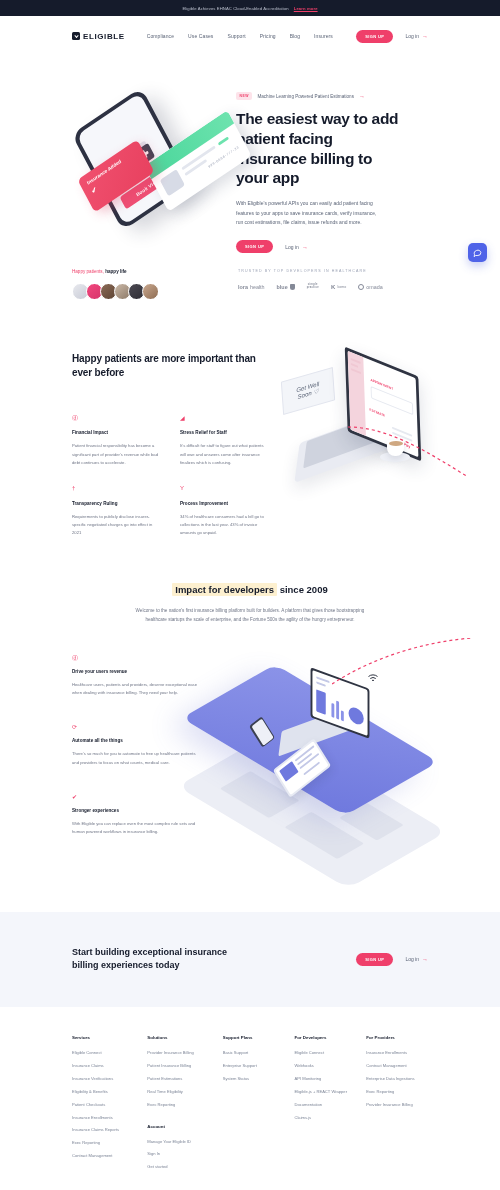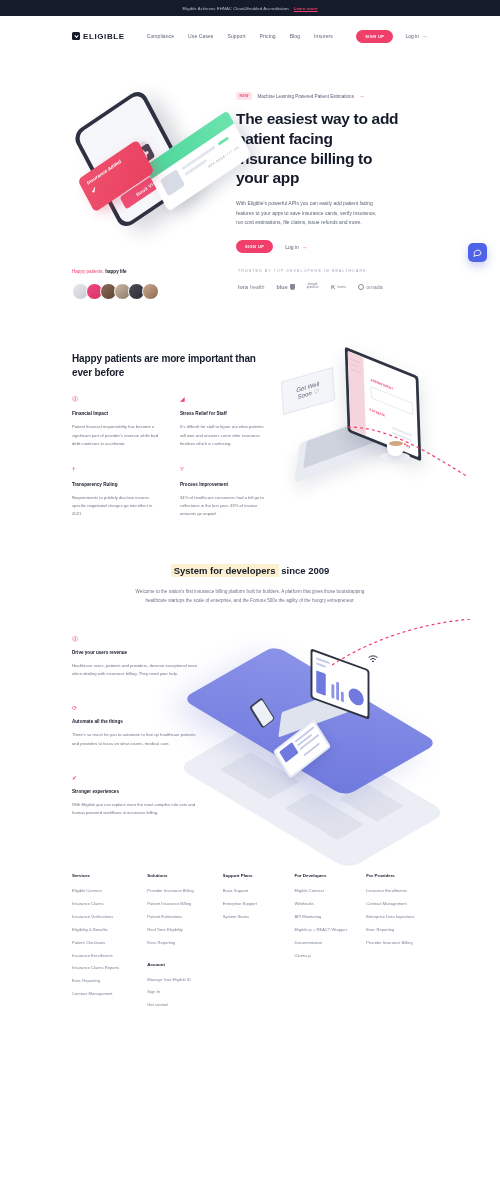--- a/index.html
+++ b/index.html
@@ -131,21 +131,21 @@
   .logos { display:flex; align-items:center; gap:12px; }
   .logo { color:#6f7586; font-size:5.4px; display:flex;align-items:center;gap:2px; opacity:.85;}
   .logo b{font-weight:700;}
   .logo .tiny{font-size:2.6px;display:block;letter-spacing:.3px;}
   .shield{width:5px;height:6px;background:#6f7586;border-radius:1px 1px 3px 3px;display:inline-block;}
   .logo .stk{width:6px;height:6px;border:1px solid #6f7586;border-radius:50%;display:inline-block;}
 
   
   .sec-happy { padding:52px 72px 0 72px; display:flex; gap:10px; }
   .sec-left { width:195px; flex:none; }
-  h2.sec-title { font-size:10px; line-height:1.42; font-weight:700; color:#151b2b; letter-spacing:-.15px; margin-bottom:15px;}
+  h2.sec-title { font-size:10px; line-height:1.42; font-weight:700; color:#151b2b; letter-spacing:-.15px; margin-bottom:34px;}
   .fgrid { display:flex; flex-wrap:wrap; gap:18px 22px; }
   .fcard { width:86px; }
   .ficon { font-size:6px; color:#ef3f6a; margin-bottom:8px; display:block; height:8px;}
   .fhead { font-size:4.6px; font-weight:700; color:#151b2b; margin-bottom:7px;}
   .fbody { font-size:4.2px; line-height:1.95; color:#6f7586; }
   .sec-art { flex:1; position:relative; height:150px; }
 
   
   .laptop-base{position:absolute;left:20px;top:72px;width:110px;height:38px;background:#e9ebf2;
     border-radius:4px;transform:skewY(-20deg) skewX(-8deg);box-shadow:0 8px 14px rgba(40,50,80,.1);}
@@ -406,21 +406,21 @@
       <div class="cup"></div>
       <svg class="dash-line" viewBox="0 0 120 60">
         <path d="M0 5 C 40 5, 80 30, 120 55" stroke="#ef3f6a" stroke-width="1.2" fill="none" stroke-dasharray="3 3"></path>
       </svg>
     </div>
   </div>
 
   <div class="sec-dev">
     <div class="dev-head">
       <h2 class="dev-title">
-        <span class="hl">System for developers</span><span> since 2009</span>
+        <span class="hl">Impact for developers</span><span> since 2009</span>
       </h2>
       <p class="dev-sub">Welcome to the nation's first insurance billing platform built for builders. A platform that gives those bootstrapping healthcare startups the scale of enterprise, and the Fortune 500s the agility of the hungry entrepreneur.</p>
     </div>
     <div class="dev-body">
       <div class="dev-left">
         <div class="dcard">
           <span class="dicon">ⓓ</span>
           <div class="dhead">Drive your users revenue</div>
           <div class="dbody">Healthcare users, patients and providers, deserve exceptional ease when dealing with insurance billing. They need your help.</div>
         </div>
@@ -473,20 +473,30 @@
             <path d="M6.5 13a9 9 0 0 1 11 0"></path>
             <path d="M10 17a4 4 0 0 1 4 0"></path>
         </svg>
         <svg style="position:absolute;left:118px;top:-16px;width:140px;height:50px;" viewBox="0 0 140 50">
           <path d="M0 46 C 40 20, 90 4, 140 0" stroke="#ef3f6a" stroke-width="1.2" fill="none" stroke-dasharray="3 3"></path>
         </svg>
       </div>
     </div>
   </div>
 
+  <div class="cta">
+    <h2 class="cta-title">Start building exceptional insurance billing experiences today</h2>
+    <div class="cta-right">
+      <button class="btn-pink">SIGN UP</button>
+      <a class="login" href="#">
+        <span>Log in</span>
+        <span class="arr">→</span>
+      </a>
+    </div>
+  </div>
 
   <div class="footer">
     <div class="fcols">
 
       <div class="fcol wide">
         <div class="fcol-title">Services</div>
         <ul>
           <li>
               <a href="#">Eligible Connect</a>
             </li>

